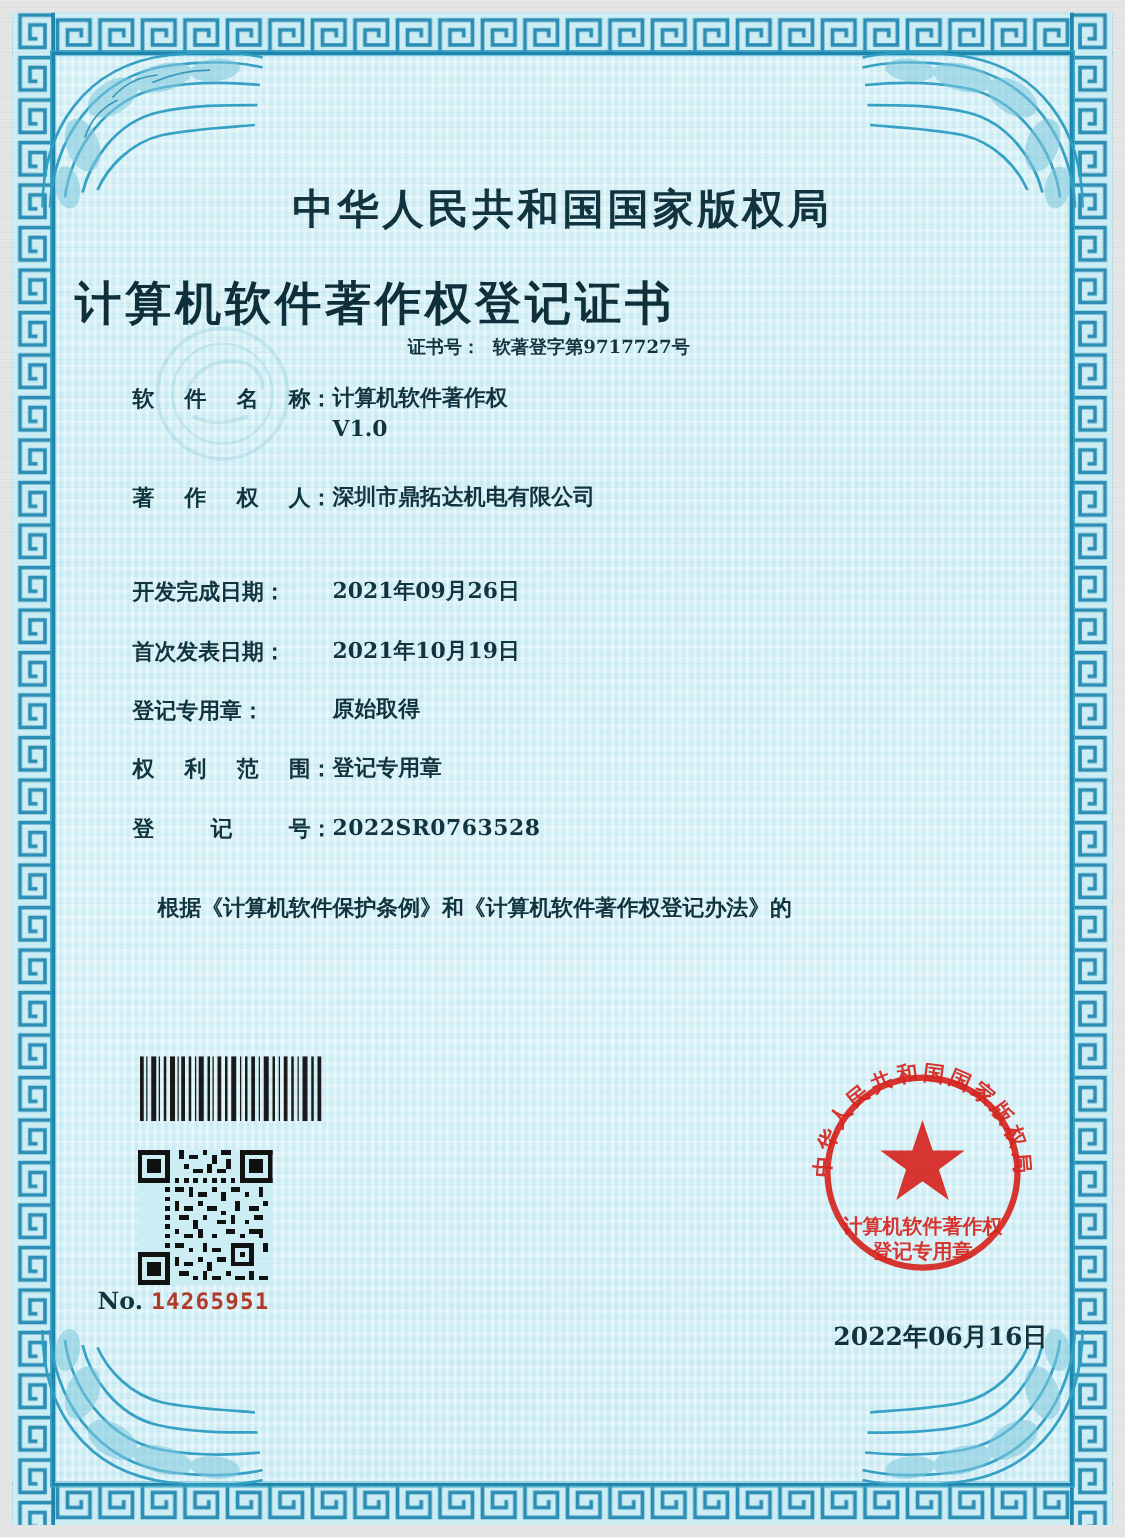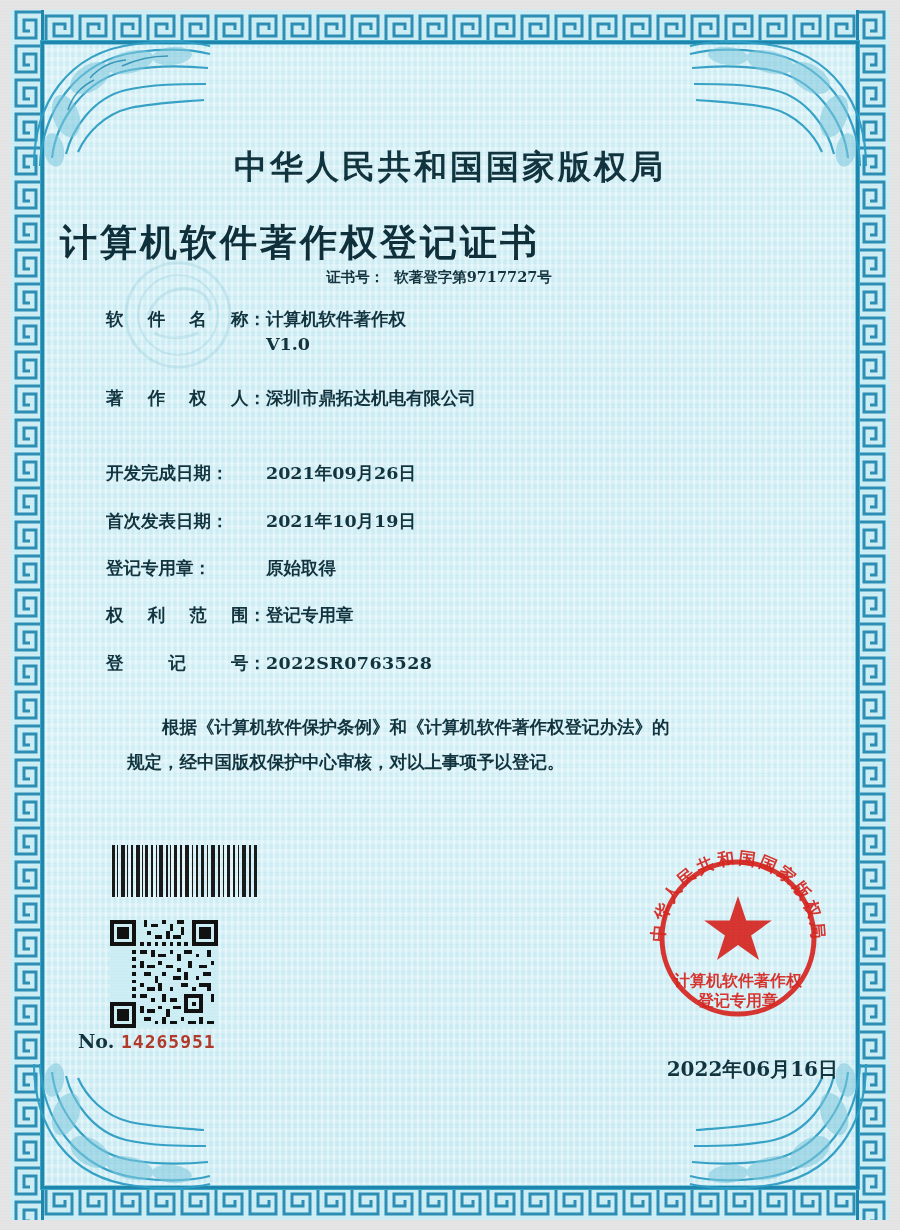--- a/index.html
+++ b/index.html
@@ -175,21 +175,21 @@
     letter-spacing: 0.4px;
   }
 
   .gap-lg { height: 42px; }
   .gap-md { height: 20px; }
 
   .row-date { margin-bottom: 22px; }
 
   .statement {
     margin-top: 34px;
-    padding: 0 28px 0 67px;
+    padding: 0 28px 0 31px;
     font-size: 17.5px;
     line-height: 2.0;
     color: #12343f;
     font-weight: bold;
     text-align: justify;
     font-family: "DejaVu Serif", "Liberation Serif", serif;
   }
   .statement .indent { display: inline-block; width: 2em; }
 
   
@@ -455,21 +455,20 @@
           <span>记</span>
           <span>号：</span>
         </div>
         <div class="f-value mono">2022SR0763528</div>
       </div>
 
     </div>
 
     <div class="statement">
       <div><span class="indent"></span><span>根据《计算机软件保护条例》和《计算机软件著作权登记办法》的</span></div>
-      <div>规定，经中国版权保护中心审核，对以上事项予以登记。</div>
     </div>
 
   </div>
 
   <div class="barcode-wrap">
     <svg class="barcode" viewBox="0 0 150 52" preserveAspectRatio="none">
       <rect width="150" height="52" fill="none"></rect>
       <g fill="#1a1a1a">
         <rect x="2" y="0" width="3" height="52"></rect>
         <rect x="7" y="0" width="1" height="52"></rect>

